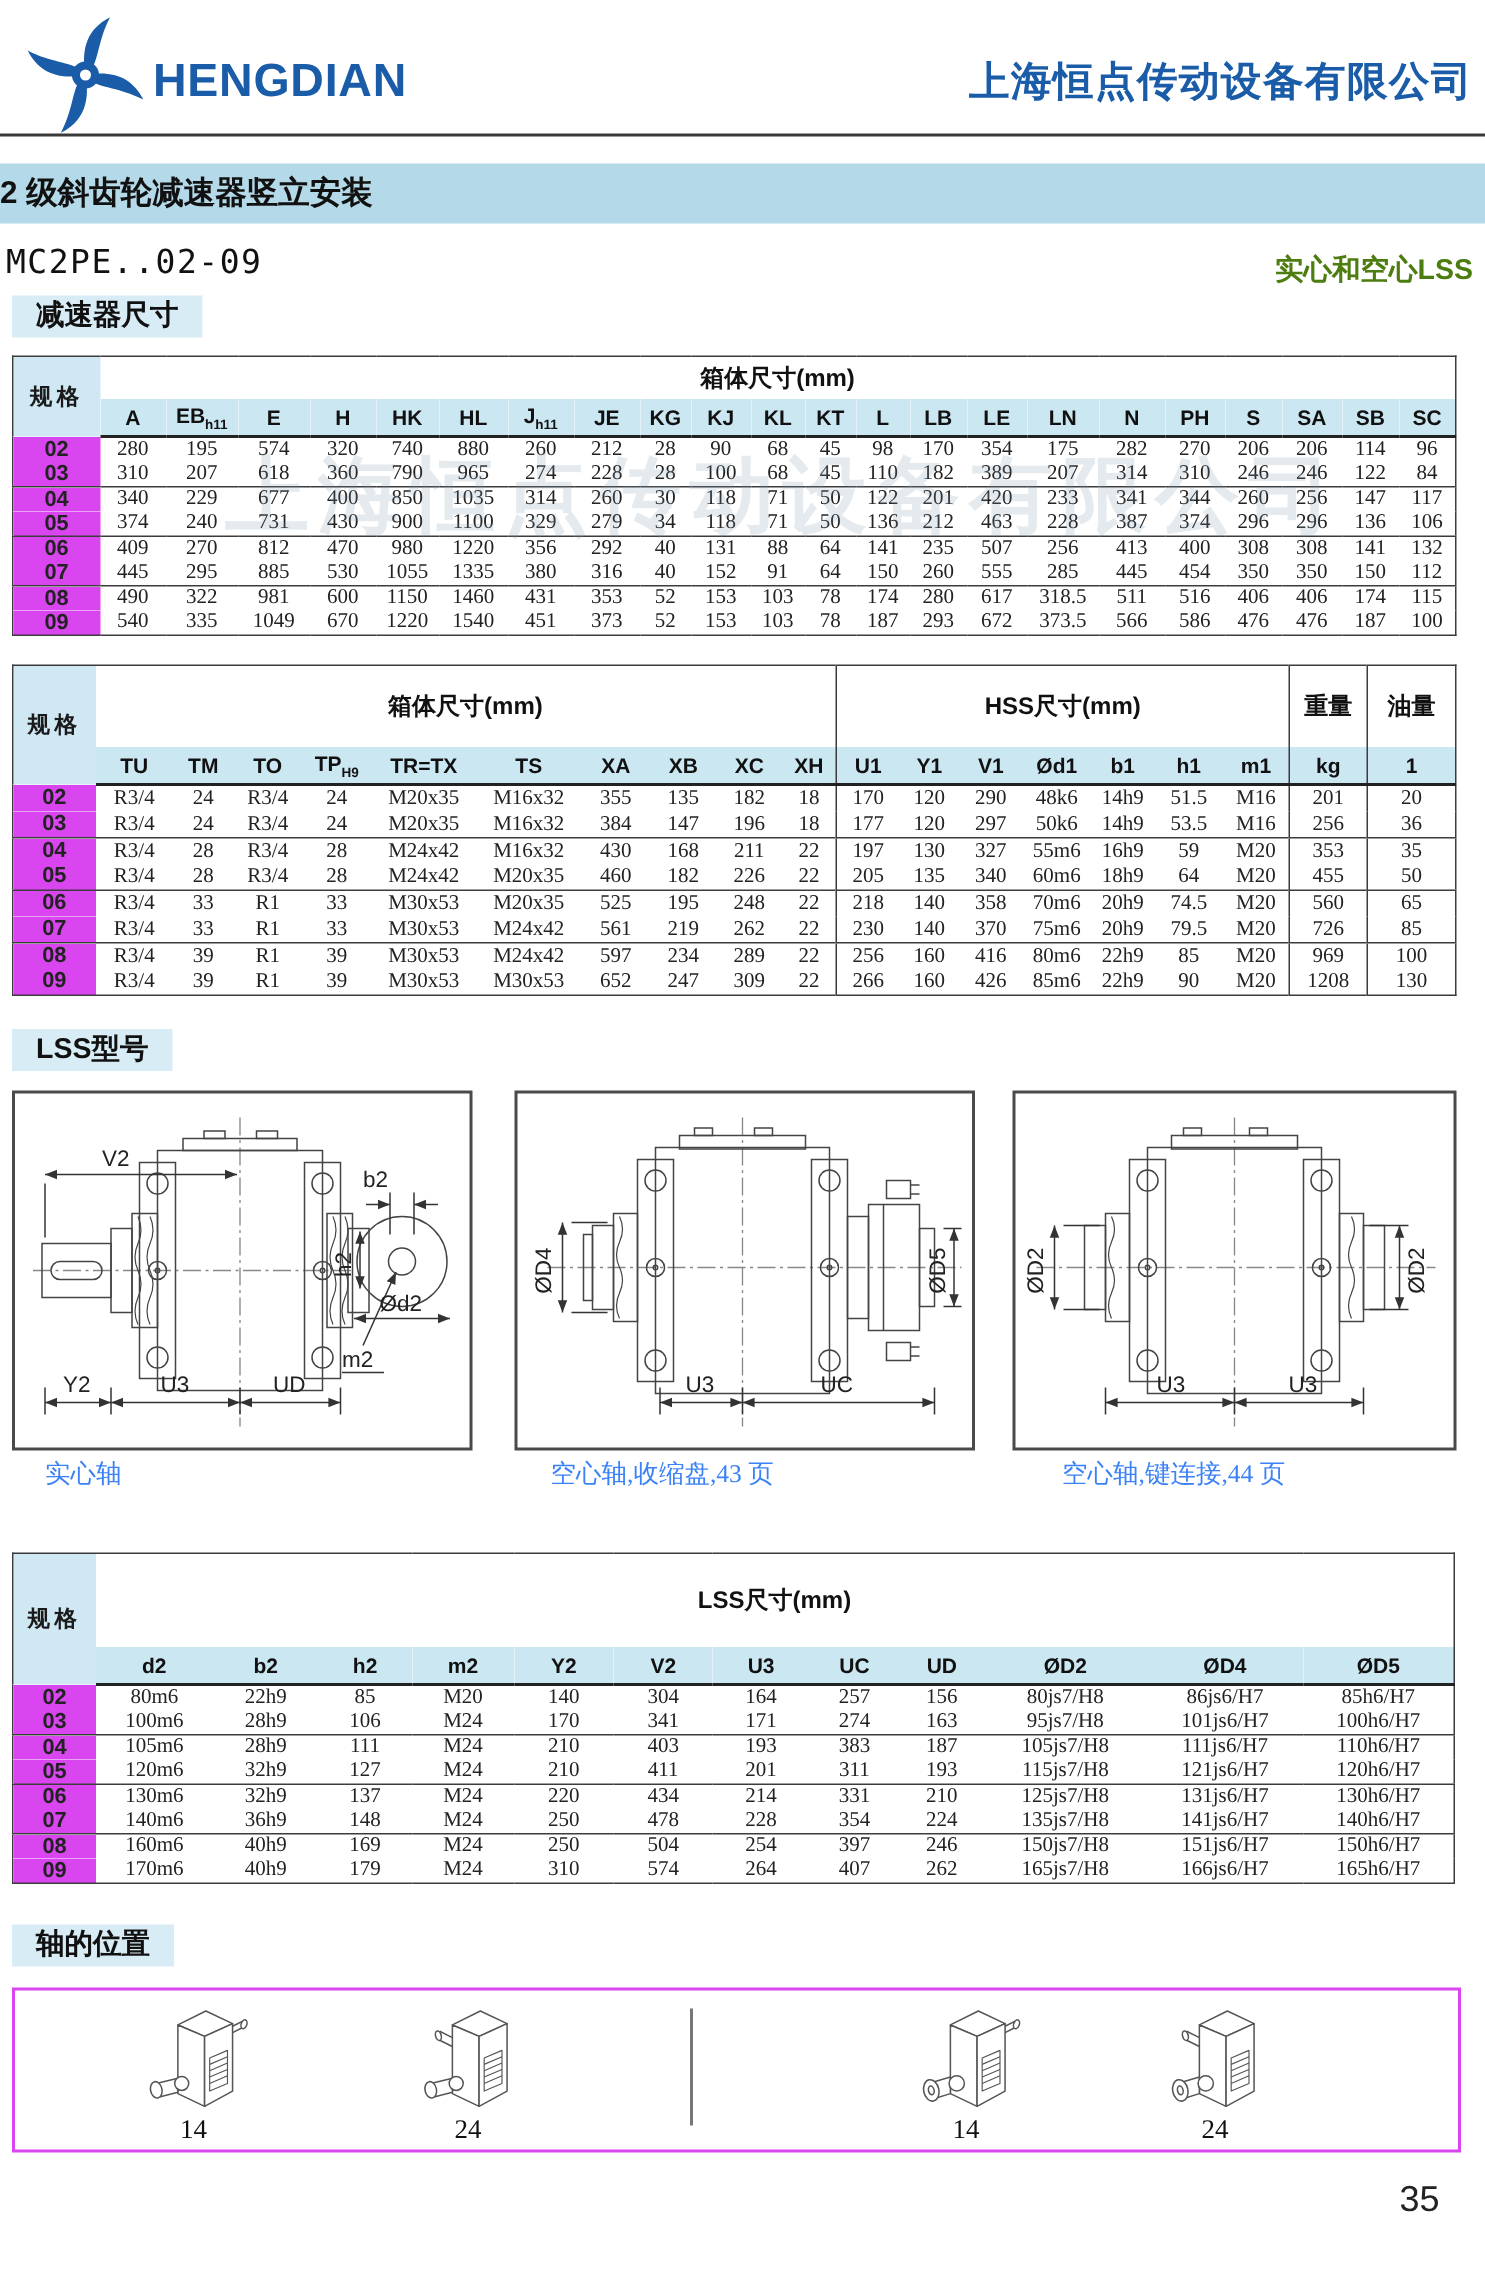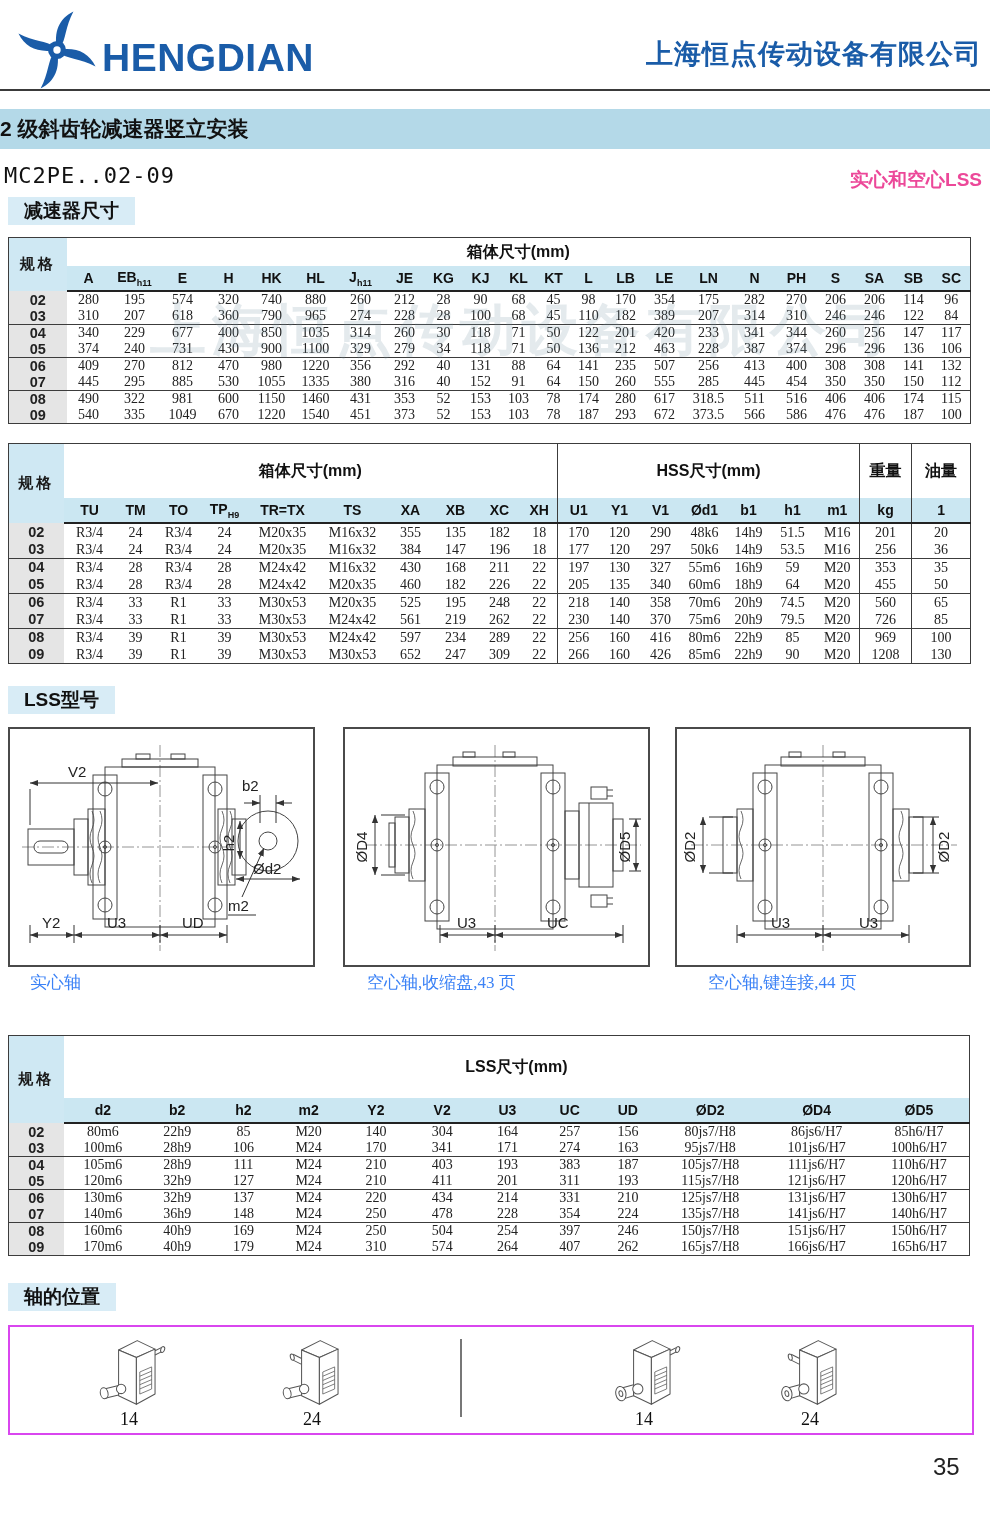--- a/index.html
+++ b/index.html
@@ -2,39 +2,39 @@
 <html><head>
 <meta charset="utf-8">
 <style>
   html,body{margin:0;padding:0;}
   body{
     position:relative;width:990px;height:1513px;background:#ffffff;
     font-family:"Liberation Sans", sans-serif;color:#1a1a1a;overflow:hidden;
   }
   .abs{position:absolute;}
   
-  .brand{left:102px;top:36px;font-size:39px;font-weight:bold;color:#1a5ca8;letter-spacing:.5px;}
+  .brand{left:102px;top:36px;font-size:31px;font-weight:bold;color:#1a5ca8;letter-spacing:.5px;}
   .company{right:8px;top:36px;font-size:27px;font-weight:bold;color:#1a5ca8;letter-spacing:1px;}
   .head-rule{left:0;top:89px;width:990px;height:2px;background:#3a3a3a;}
   .titlebar{left:0;top:109px;width:990px;height:40px;background:#b4d9e8;}
   .titlebar span{display:block;line-height:40px;font-size:21px;font-weight:bold;color:#111;}
   .model{left:4px;top:163px;font-size:22px;font-family:"DejaVu Sans Mono", monospace;letter-spacing:1px;color:#111;}
-  .shaftnote{right:8px;top:167px;font-size:19px;font-weight:bold;color:#ec4899;}
+  .shaftnote{right:8px;top:167px;font-size:19px;font-weight:bold;color:#4d7c0f;}
   .seclabel{background:#d8ecf6;height:28px;line-height:28px;padding:0 16px;font-size:19px;font-weight:bold;color:#111;}
   
   table{position:absolute;border-collapse:collapse;table-layout:fixed;background:#fff;
         font-family:"Liberation Serif", serif;border:1px solid #3c3c3c;}
   th,td{padding:0;margin:0;text-align:center;white-space:nowrap;overflow:hidden;}
   th.spec{background:#cfe8f3;font-family:"Liberation Sans",sans-serif;font-weight:bold;font-size:15px;letter-spacing:3px;}
   th.grp{background:#fff;font-family:"Liberation Sans",sans-serif;font-weight:bold;font-size:16px;color:#111;}
   th.cn{background:#cbe7f2;font-family:"Liberation Sans",sans-serif;font-weight:bold;font-size:14px;
         border-bottom:2px solid #222;height:24px;color:#111;}
   th.cn sub{font-size:9px;}
   td{font-size:14px;color:#222;}
-  td.spec{background:#e5e5e5;font-family:"Liberation Sans",sans-serif;font-weight:bold;font-size:14.5px;}
+  td.spec{background:#d946ef;font-family:"Liberation Sans",sans-serif;font-weight:bold;font-size:14.5px;}
   tr.gs td{border-top:1px solid #3c3c3c;}
   .dv{border-left:1px solid #3c3c3c;}
   #t1 th.grp{height:28px;} #t1 td{height:16px;line-height:16px;}
   #t2 th.grp{height:54px;vertical-align:middle;} #t2 td{height:17px;line-height:17px;}
   #t3 th.grp{height:62px;vertical-align:middle;} #t3 td{height:16px;line-height:16px;}
   
   .dbox{border:2px solid #4a4a4a;background:#fff;}
   .cap{font-family:"Liberation Serif", serif;font-size:17px;color:#3b82f6;}
   svg text{font-family:"Liberation Sans",sans-serif;font-size:15px;fill:#222;}
   

